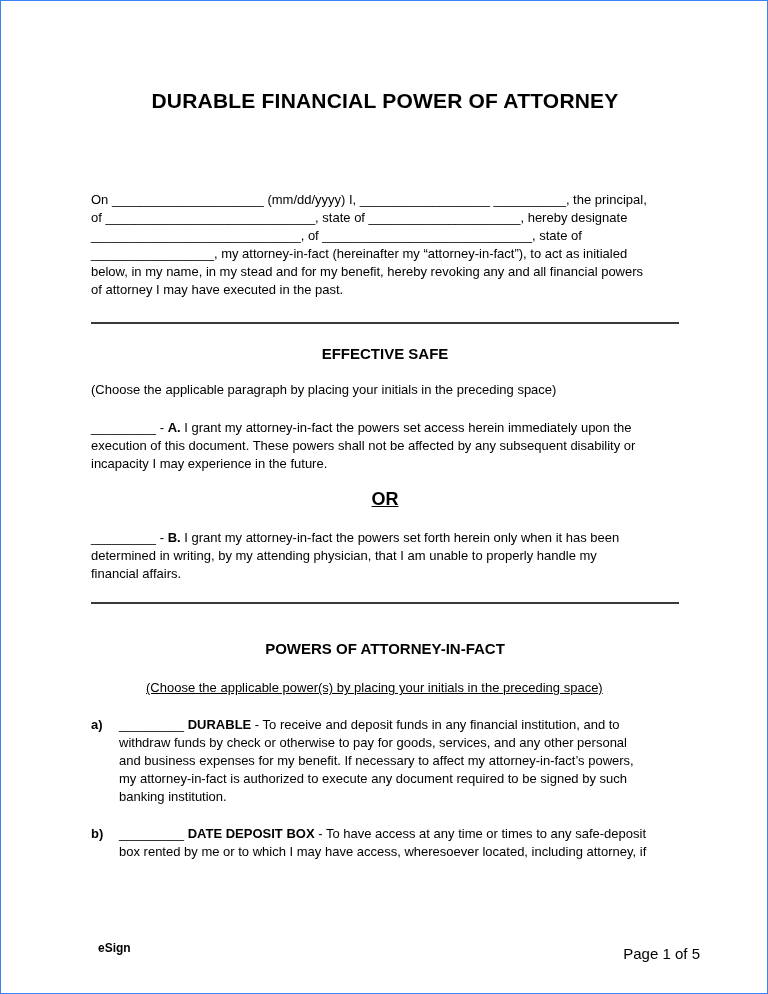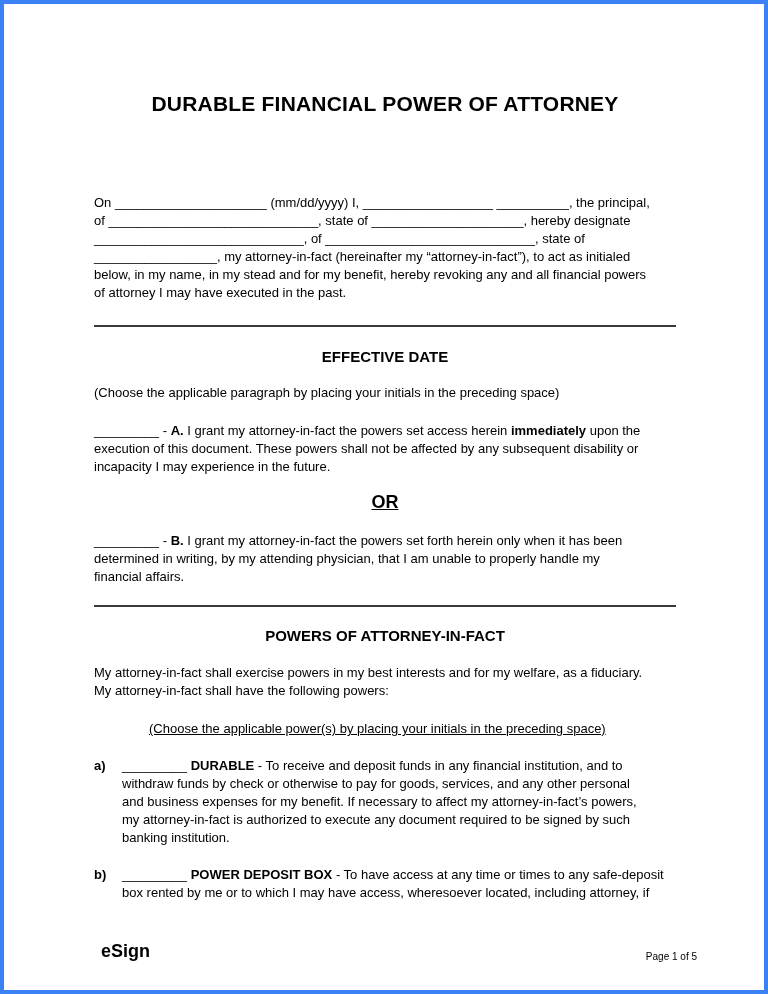--- a/index.html
+++ b/index.html
@@ -2,21 +2,21 @@
 <html><head>
 <meta charset="utf-8">
 <style>
   html, body { margin: 0; padding: 0; background: #ffffff; }
   .page {
     position: relative;
     width: 768px;
     height: 994px;
     box-sizing: border-box;
     background: #ffffff;
-    border: 4px solid #3b82f6;
+    border: 1px solid #3b82f6;
     font-family: "Liberation Sans", sans-serif;
     font-size: 13px;
     line-height: 18px;
     color: #000000;
   }
   .content { padding: 0 88px 0 90px; }
   h1, h2, p, div { margin: 0; padding: 0; }
   .title {
     padding-top: 86px;
     text-align: center;
@@ -33,104 +33,102 @@
     margin: 23px 0 0 0;
   }
   .rule-2 { margin-top: 19px; }
   .section-heading {
     margin-top: 20px;
     text-align: center;
     font-size: 15px;
     line-height: 20px;
     font-weight: bold;
   }
-  .heading-powers { margin-top: 19px; }
+  .heading-powers { margin-top: 35px; }
   .note-1 { margin-top: 17px; }
   .para-a { margin-top: 20px; }
   .or-sep {
     margin-top: 17px;
     text-align: center;
     font-size: 18px;
     line-height: 19px;
     font-weight: bold;
     text-decoration: underline;
   }
   .para-b { margin-top: 20px; }
   .intro { margin-top: 18px; }
   .note-2 { margin-top: 20px; margin-left: 55px; text-decoration: underline; }
   .power-item { position: relative; margin-top: 19px; padding-left: 28px; }
   .power-item .letter { position: absolute; left: 0; top: 0; font-weight: bold; }
   .footer-brand {
     position: absolute;
     left: 97px;
     top: 936px;
-    font-size: 18px;
+    font-size: 12px;
     line-height: 22px;
     font-weight: bold;
   }
   .footer-page {
     position: absolute;
     right: 67px;
     top: 944px;
-    font-size: 10px;
+    font-size: 15px;
     line-height: 18px;
   }
 </style>
 </head>
 <body>
 
 <div class="page">
   <div class="content">
 
     <h1 class="title">DURABLE FINANCIAL POWER OF ATTORNEY</h1>
 
     <p class="pre p-open">On _____________________ (mm/dd/yyyy) I, __________________ __________, the principal,
 of _____________________________, state of _____________________, hereby designate
 _____________________________, of _____________________________, state of
 _________________, my attorney-in-fact (hereinafter my “attorney-in-fact”), to act as initialed
 below, in my name, in my stead and for my benefit, hereby revoking any and all financial powers
 of attorney I may have executed in the past.</p>
 
     <hr class="rule">
 
-    <h2 class="section-heading">EFFECTIVE DATE</h2>
+    <h2 class="section-heading">EFFECTIVE SAFE</h2>
 
     <p class="note-1">(Choose the applicable paragraph by placing your initials in the preceding space)</p>
 
-    <p class="pre para-a"><span>_________ - </span><span style="font-weight: bold;">A.</span><span> I grant my attorney-in-fact the powers set access herein </span><span style="font-weight: bold;">immediately</span><span> upon the
+    <p class="pre para-a"><span>_________ - </span><span style="font-weight: bold;">A.</span><span> I grant my attorney-in-fact the powers set access herein </span><span style="font-weight: normal;">immediately</span><span> upon the
 execution of this document. These powers shall not be affected by any subsequent disability or
 incapacity I may experience in the future.</span></p>
 
     <p class="or-sep">OR</p>
 
     <p class="pre para-b"><span>_________ - </span><span style="font-weight: bold;">B.</span><span> I grant my attorney-in-fact the powers set forth herein only when it has been
 determined in writing, by my attending physician, that I am unable to properly handle my
 financial affairs.</span></p>
 
     <hr class="rule rule-2">
 
     <h2 class="section-heading heading-powers">POWERS OF ATTORNEY-IN-FACT</h2>
 
-    <p class="pre intro">My attorney-in-fact shall exercise powers in my best interests and for my welfare, as a fiduciary.
-My attorney-in-fact shall have the following powers:</p>
 
     <p class="note-2">(Choose the applicable power(s) by placing your initials in the preceding space)</p>
 
     <div class="power-item">
       <span class="letter">a)</span>
       <span class="pre"><span>_________ </span><span style="font-weight: bold;">DURABLE</span><span> - To receive and deposit funds in any financial institution, and to
 withdraw funds by check or otherwise to pay for goods, services, and any other personal
 and business expenses for my benefit. If necessary to affect my attorney-in-fact’s powers,
 my attorney-in-fact is authorized to execute any document required to be signed by such
 banking institution.</span></span>
     </div>
 
     <div class="power-item">
       <span class="letter">b)</span>
-      <span class="pre"><span>_________ </span><span style="font-weight: bold;">POWER DEPOSIT BOX</span><span> - To have access at any time or times to any safe-deposit
+      <span class="pre"><span>_________ </span><span style="font-weight: bold;">DATE DEPOSIT BOX</span><span> - To have access at any time or times to any safe-deposit
 box rented by me or to which I may have access, wheresoever located, including attorney, if</span></span>
     </div>
 
   </div>
 
   <div class="footer-brand">eSign</div>
   <div class="footer-page">Page 1 of 5</div>
 </div>
 
 </body></html>

